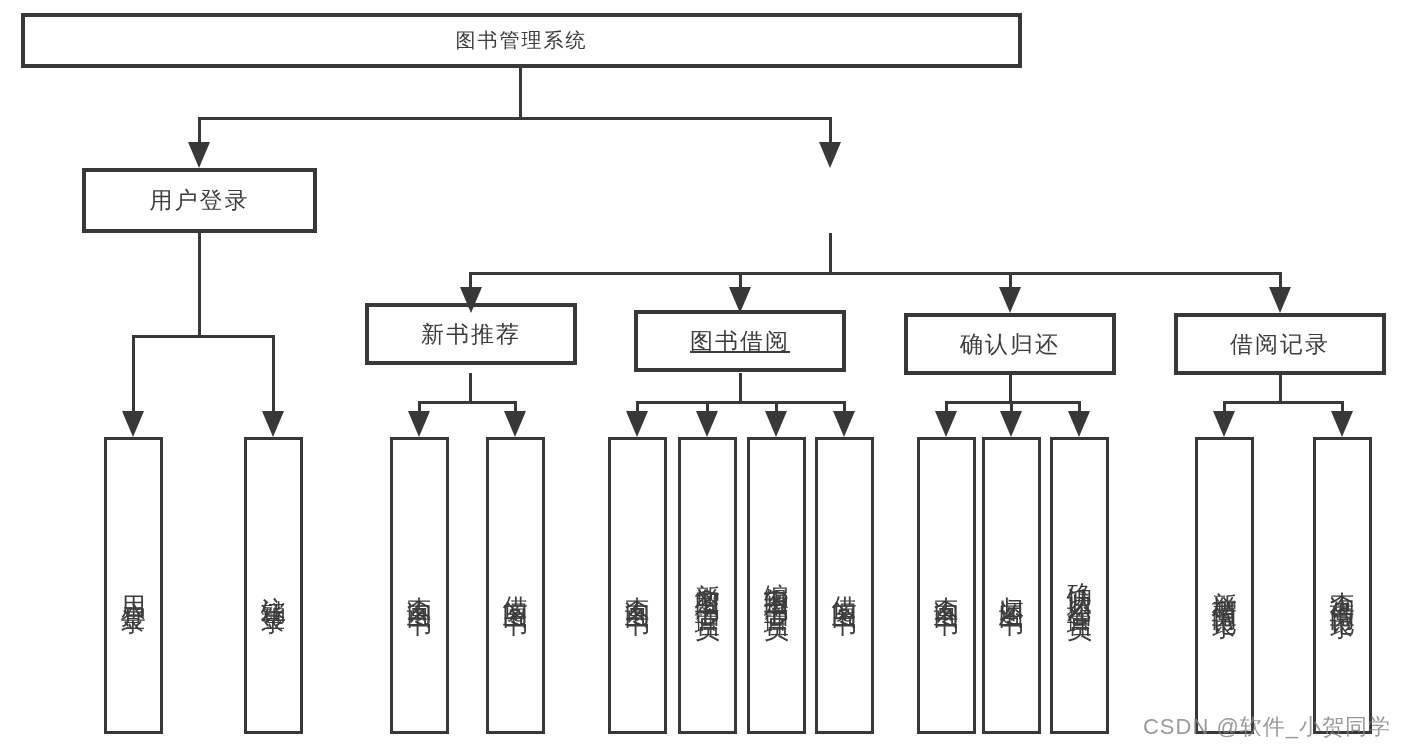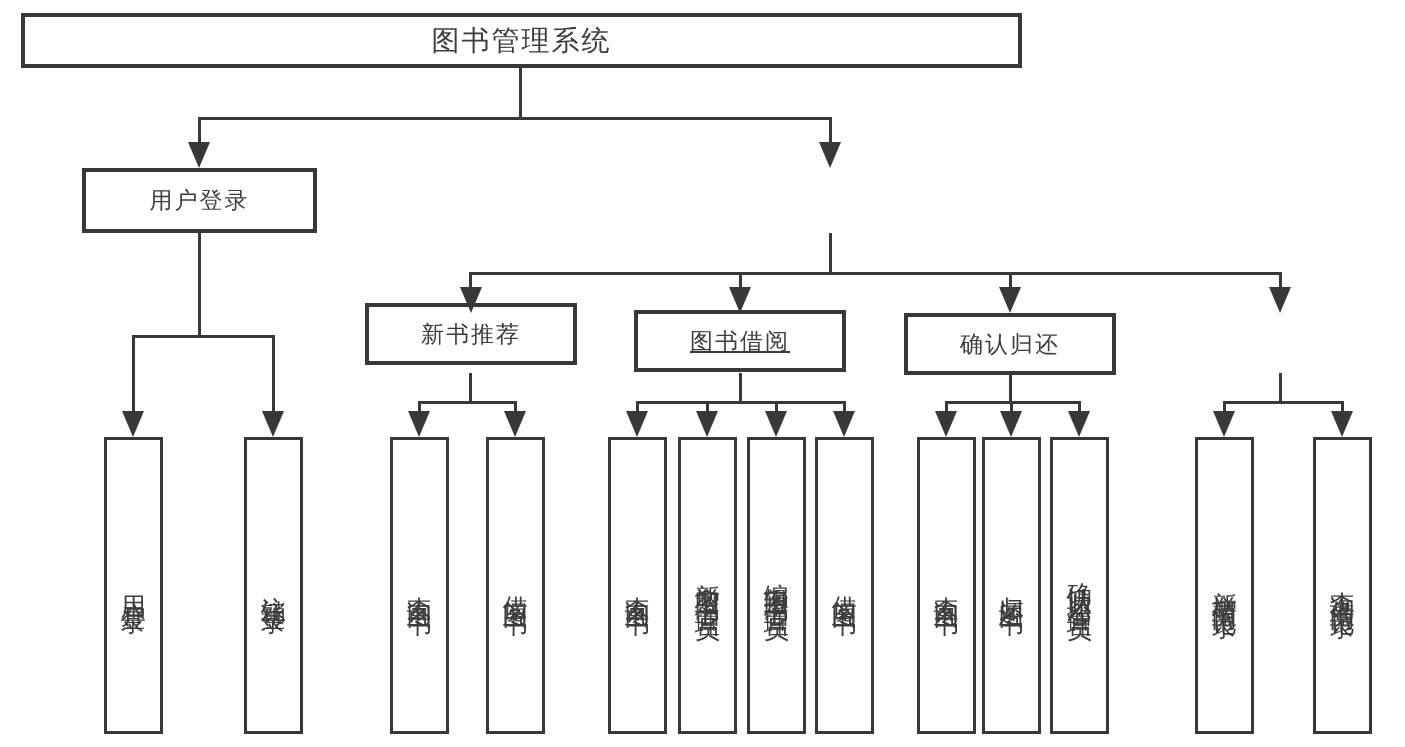--- a/index.html
+++ b/index.html
@@ -13,21 +13,21 @@
 
   .box {
     position: absolute;
     background: #ffffff;
     border: 3px solid #383838;
     display: flex; align-items: center; justify-content: center;
     color: #3c3c3c;
   }
   .box.lvl { border-width: 4px; }
   .hbox .label { font-size: 23px; letter-spacing: 2px; white-space: nowrap; }
-  .hbox.root .label { font-size: 28px; }
+  .hbox.root .label { font-size: 20px; }
   .vbox .vlabel {
     writing-mode: vertical-rl;
     text-orientation: mixed;
     font-size: 25px;
     letter-spacing: 5px;
     line-height: 1.05;
     white-space: nowrap;
   }
 
   .line { position: absolute; background: #383838; }
@@ -62,20 +62,23 @@
   </div>
 
   <div class="box hbox lvl" style="left:365px; top:303px; width:212px; height:62px;">
     <span class="label">新书推荐</span>
   </div>
   <div class="box hbox lvl" style="left:634px; top:310px; width:212px; height:62px;text-decoration:underline;">
     <span class="label">图书借阅</span>
   </div>
   <div class="box hbox lvl" style="left:904px; top:313px; width:212px; height:62px;">
     <span class="label">确认归还</span>
+  </div>
+  <div class="box hbox lvl" style="left:1174px; top:313px; width:212px; height:62px;">
+    <span class="label">借阅记录</span>
   </div>
 
   <div class="box vbox" style="left:104px; top:437px; width:59px; height:297px;">
     <span class="vlabel">用户登录</span>
   </div>
   <div class="box vbox" style="left:244px; top:437px; width:59px; height:297px;">
     <span class="vlabel">注销登录</span>
   </div>
 
   <div class="box vbox" style="left:390px; top:437px; width:59px; height:297px;">
@@ -170,14 +173,15 @@
   <div class="arrow" style="left:626px; top:411px;"></div>
   <div class="arrow" style="left:696px; top:411px;"></div>
   <div class="arrow" style="left:765px; top:411px;"></div>
   <div class="arrow" style="left:833px; top:411px;"></div>
   <div class="arrow" style="left:935px; top:411px;"></div>
   <div class="arrow" style="left:1000px; top:411px;"></div>
   <div class="arrow" style="left:1068px; top:411px;"></div>
   <div class="arrow" style="left:1213px; top:411px;"></div>
   <div class="arrow" style="left:1331px; top:411px;"></div>
 
+  <div class="watermark">CSDN @软件_小贺同学</div>
 
 </div>
 
 </body></html>

